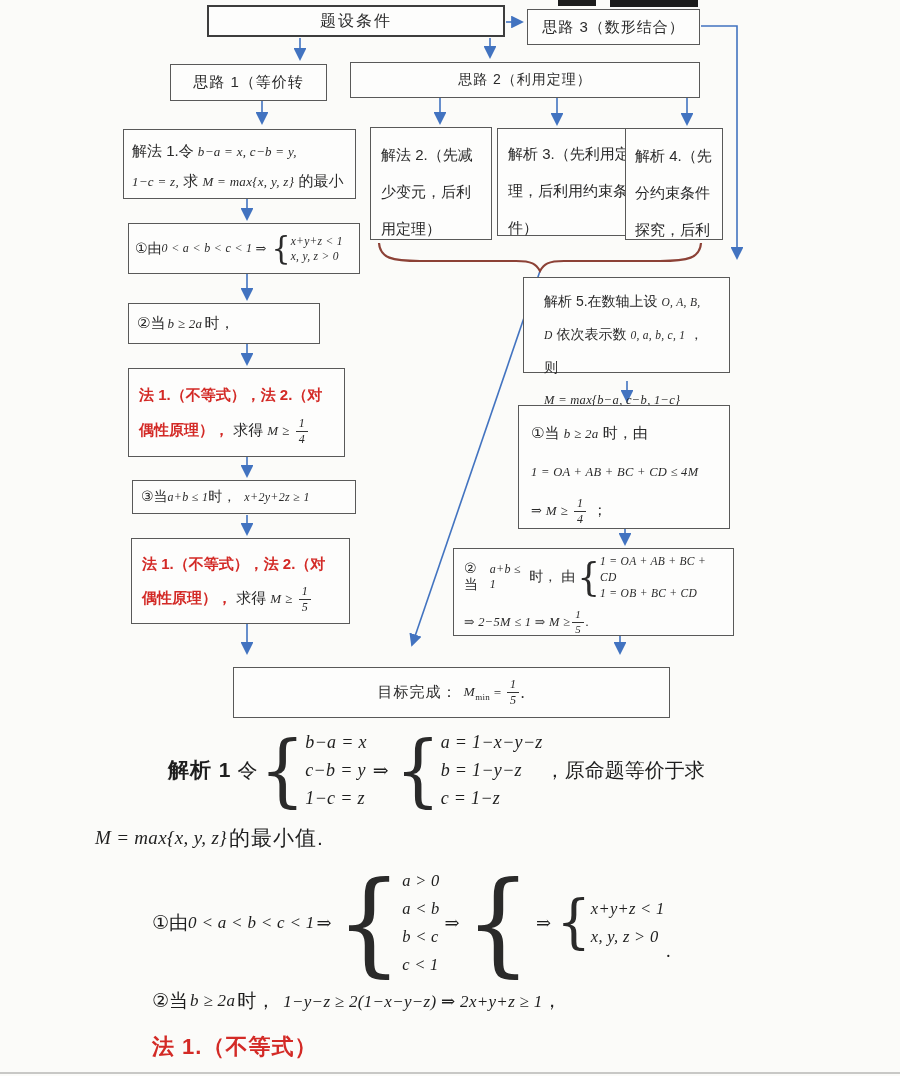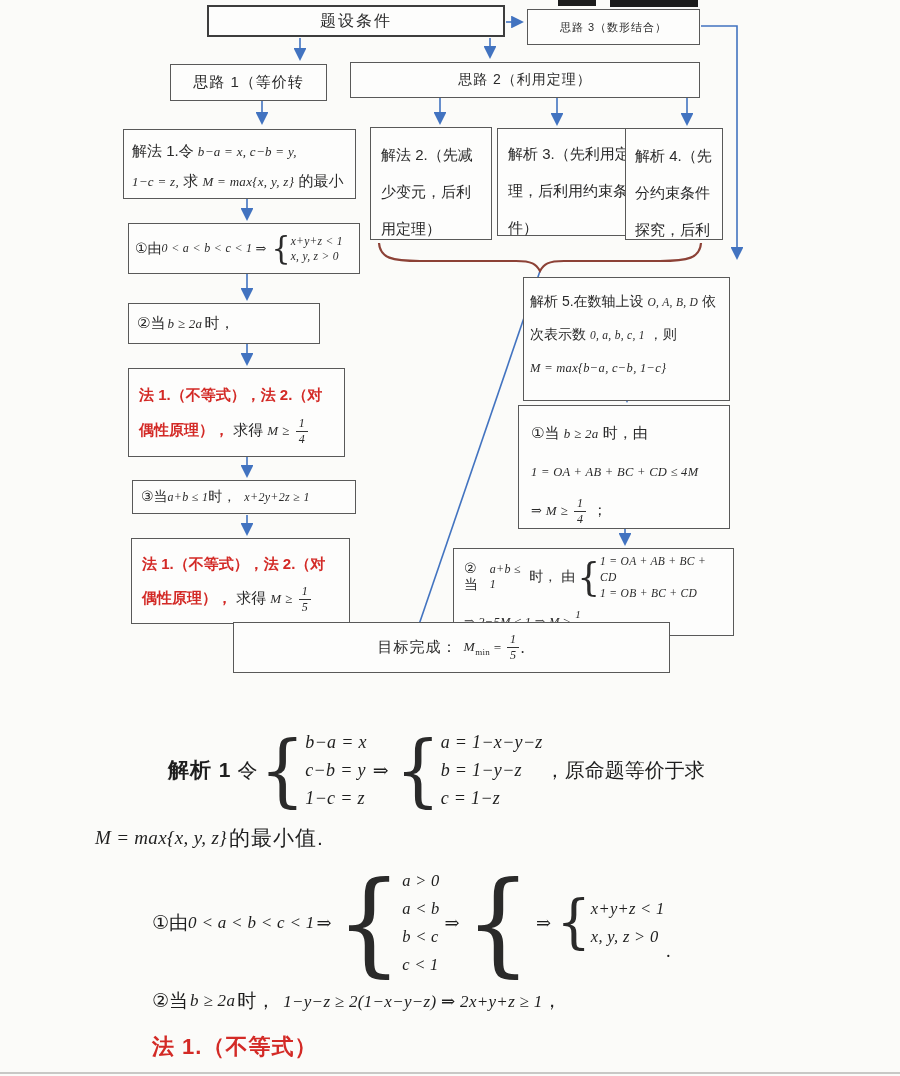--- a/index.html
+++ b/index.html
@@ -61,21 +61,21 @@
       <line x1="540" y1="271" x2="412" y2="645" marker-end="url(#ah)"></line>
     </g>
     <path d="M379,243 C380,258 392,261 420,261 L516,261 C532,261 536,264 540,271 C544,264 548,261 564,261 L660,261 C688,261 700,258 701,243" stroke="#8c4136" stroke-width="2.2" fill="none"></path>
   </svg>
 
   <div class="box bold-border center" style="left:207px;top:5px;width:298px;height:32px;">
     <span class="cn" style="font-size:16px;letter-spacing:2px;">题设条件</span>
   </div>
 
   <div class="box center" style="left:527px;top:9px;width:173px;height:36px;">
-    <span class="cn" style="font-size:11px;letter-spacing:1px;">思路 3（数形结合）</span>
+    <span class="cn" style="font-size:15px;letter-spacing:1px;">思路 3（数形结合）</span>
   </div>
 
   <div class="box center" style="left:170px;top:64px;width:157px;height:37px;">
     <span class="cn" style="font-size:15px;letter-spacing:1px;">思路 1（等价转</span>
   </div>
 
   <div class="box center" style="left:350px;top:62px;width:350px;height:36px;">
     <span class="cn" style="font-size:14px;letter-spacing:1px;text-align:center;">思路 2（利用定理）</span>
   </div>
 
@@ -139,21 +139,21 @@
   </div>
 
   <div class="box" style="left:497px;top:128px;width:144px;height:108px;padding:6px 10px;font-size:15px;line-height:37px;">
     <span class="cn">解析 3.（先利用定理，后利用约束条件）</span>
   </div>
 
   <div class="box" style="left:625px;top:128px;width:98px;height:112px;padding:8px 9px;font-size:15px;line-height:37px;">
     <span class="cn">解析 4.（先分约束条件探究，后利</span>
   </div>
 
-  <div class="box" style="left:523px;top:277px;width:207px;height:124px;padding:7px 6px;font-size:14px;line-height:32px;">
+  <div class="box" style="left:523px;top:277px;width:207px;height:96px;padding:7px 20px;font-size:14px;line-height:32px;">
     <span class="cn">解析 5.在数轴上设</span>
     <span class="m" style="font-size:11.5px;">O, A, B, D</span>
     <span class="cn">依次表示数</span>
     <span class="m" style="font-size:11.5px;">0, a, b, c, 1</span>
     <span class="cn">，则</span><br>
     <span class="m" style="font-size:12.5px;">M = max{b−a, c−b, 1−c}</span>
   </div>
 
   <div class="box" style="left:518px;top:405px;width:212px;height:124px;padding:8px 12px;font-size:15px;line-height:37px;">
     <div>
@@ -191,21 +191,21 @@
     <div class="rowflex" style="margin-top:8px;">
       <span class="m" style="font-size:12.5px;">⇒ 2−5M ≤ 1 ⇒ M ≥</span>
       <span class="frac" style="font-size:11px;">
           <span class="num">1</span>
           <span class="den">5</span>
         </span>
       <span class="m" style="font-size:12.5px;">.</span>
     </div>
   </div>
 
-  <div class="box center" style="left:233px;top:622px;width:437px;height:51px;text-align:right;">
+  <div class="box center" style="left:233px;top:667px;width:437px;height:51px;text-align:right;">
     <span class="cn" style="font-size:15px;letter-spacing:1px;">目标完成：</span>
     <span class="m" style="font-size:13.5px;margin-left:6px;font-family:Liberation Serif, serif;"><span>M</span><sub style="font-size:9px;font-style:normal;">min</sub></span>
     <span class="m" style="font-size:13px;margin:0 3px;">=</span>
     <span class="frac" style="font-size:12px;">
         <span class="num">1</span>
         <span class="den">5</span>
       </span>
     <span class="m">.</span>
   </div>
 

